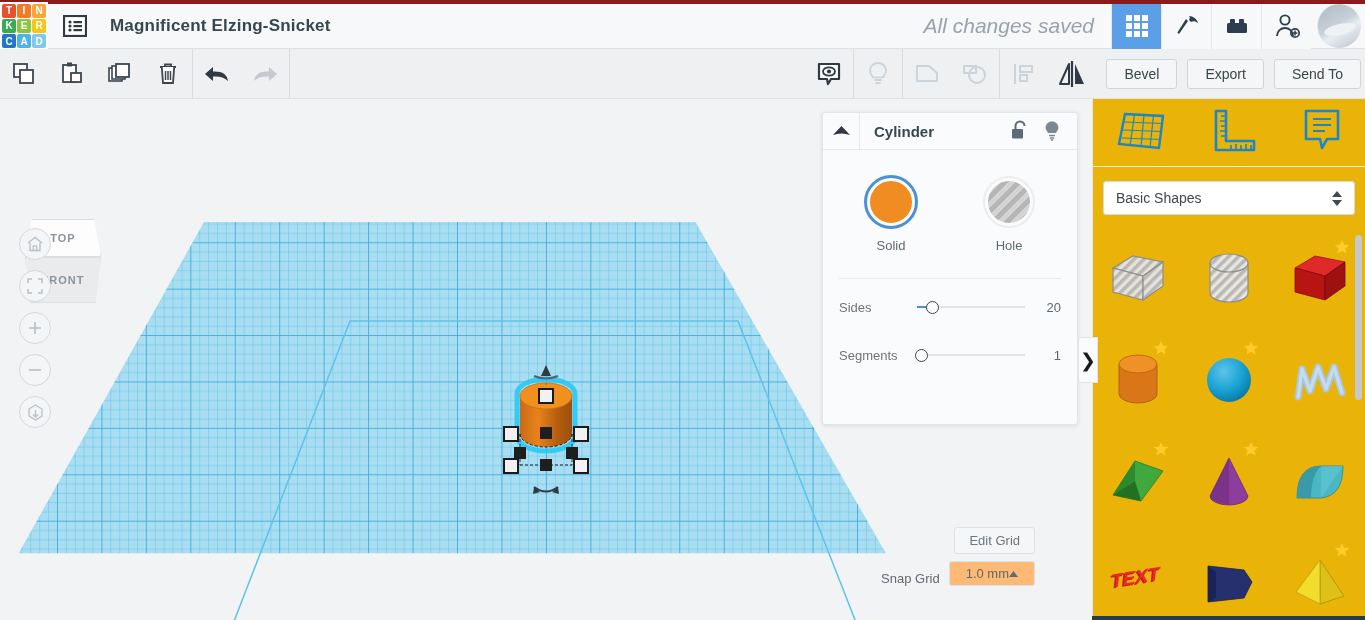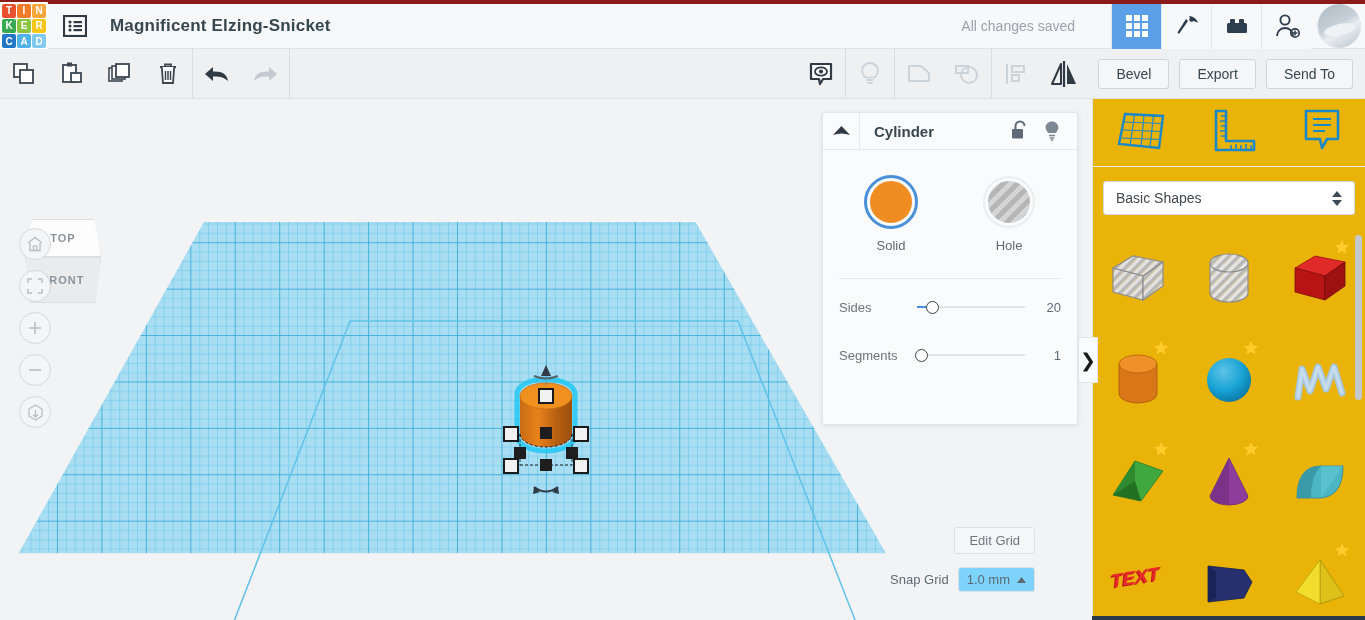--- a/index.html
+++ b/index.html
@@ -23,21 +23,21 @@
           grid-template-columns:repeat(3,1fr); grid-template-rows:repeat(3,1fr);
           gap:1px; padding:2px; background:#fff; }
   .logo span { display:flex; align-items:center; justify-content:center;
                font-size:10px; font-weight:bold; color:#fff; border-radius:2px;
                font-family:"Liberation Sans", sans-serif; }
   .menu-icon { margin-left:14px; width:26px; height:24px; display:flex;
                align-items:center; justify-content:center; cursor:pointer; }
   .doc-title { margin-left:22px; font-size:17px; color:#37474f; font-weight:bold; letter-spacing:.2px; }
 
   .hdr-right { margin-left:auto; display:flex; align-items:center; height:45px; }
-  .saved-text { font-size:14px; color:#9aa3ad; padding-right:36px; }
+  .saved-text { font-size:21px; color:#9aa3ad; padding-right:17px;font-style:italic; }
   .hdr-btn { width:50px; height:45px; display:flex; align-items:center; justify-content:center;
              border-left:1px solid #e3e7eb; cursor:pointer; background:#f7f8f9; }
   .hdr-btn.active { background:#5a9fe8; }
   .avatar { width:44px; height:44px; border-radius:50%; margin:0 4px 0 6px;
             background:linear-gradient(150deg,#aeb9c4 0%,#c7d0d8 45%,#e8edf1 60%,#b9c3cc 100%);
             border-left:1px solid #e3e7eb; overflow:hidden; position:relative; cursor:pointer; }
   .avatar::after{content:"";position:absolute;left:6px;top:20px;width:32px;height:11px;
             border-radius:50%;background:#eef2f5;transform:rotate(-12deg);}
 
   
@@ -65,25 +65,25 @@
 
   .nav-btn { position:absolute; left:19px; width:32px; height:32px; border-radius:50%;
              border:1px solid #d5d9dd; background:#f4f5f6; display:flex;
              align-items:center; justify-content:center; cursor:pointer; color:#b8bfc5; }
 
   .obj-wrap { position:absolute; left:515px; top:275px; width:62px; height:125px; }
 
   .edit-grid-btn { position:absolute; right:57px; bottom:66px; padding:5px 14px;
                    font-size:13px; color:#6b7780; background:#f5f6f7;
                    border:1px solid #dde1e5; border-radius:3px; cursor:pointer; }
-  .snap-row { position:absolute; right:57px; bottom:28px; display:flex; align-items:center; }
+  .snap-row { position:absolute; right:57px; bottom:34px; display:flex; align-items:flex-end; }
   .snap-label { font-size:13px; color:#5e6a73; margin-right:9px; }
-  .snap-select { padding:4px 8px; font-size:13px; color:#5e6a73; background:#7dd3fc;
+  .snap-select { padding:4px 16px; font-size:13px; color:#5e6a73; background:#fdba74;
                  border:1px solid #dde1e5; border-radius:3px; display:flex;
-                 align-items:center; gap:7px; cursor:pointer; }
+                 align-items:center; cursor:pointer; }
 
   
   .inspector { position:absolute; left:822px; top:112px; width:256px; height:313px;
                background:#fafbfc; border:1px solid #e2e6ea; border-radius:3px;
                box-shadow:0 1px 4px rgba(0,0,0,.10); }
   .insp-head { height:37px; display:flex; align-items:center; border-bottom:1px solid #e7eaed; }
   .insp-collapse { width:37px; height:36px; display:flex; align-items:center; justify-content:center;
                    border-right:1px solid #e7eaed; cursor:pointer; }
   .insp-title { margin-left:14px; font-size:15px; font-weight:bold; color:#37474f; }
   .insp-head-icons { margin-left:auto; display:flex; gap:14px; padding-right:16px; }
@@ -290,21 +290,21 @@
     <div class="tb-btn">
       <svg width="34" height="28" viewBox="0 0 34 28">
         <path d="M14 4 L14 24 L5 24 Z" fill="none" stroke="#2f3a45" stroke-width="2" stroke-linejoin="round"></path>
         <path d="M20 4 L20 24 L29 24 Z" fill="#2f3a45"></path>
         <path d="M17 1v26" stroke="#2f3a45" stroke-width="2.2"></path>
       </svg>
     </div>
 
     <div class="tb-text-btn">Bevel</div>
     <div class="tb-text-btn">Export</div>
-    <div class="tb-text-btn" style="margin-right:12px">Send To</div>
+    <div class="tb-text-btn" style="margin-right:4px">Send To</div>
   </div>
 
   <div class="canvas">
 
     <svg class="workplane-wrap" viewBox="0 0 1092 521">
       <defs>
         <pattern id="fineGrid" width="7" height="7" patternUnits="userSpaceOnUse">
           <rect width="7" height="7" fill="#a8ddf2"></rect>
           <path d="M7 0V7M0 7H7" stroke="#5fc3e8" stroke-width="0.7"></path>
         </pattern>

